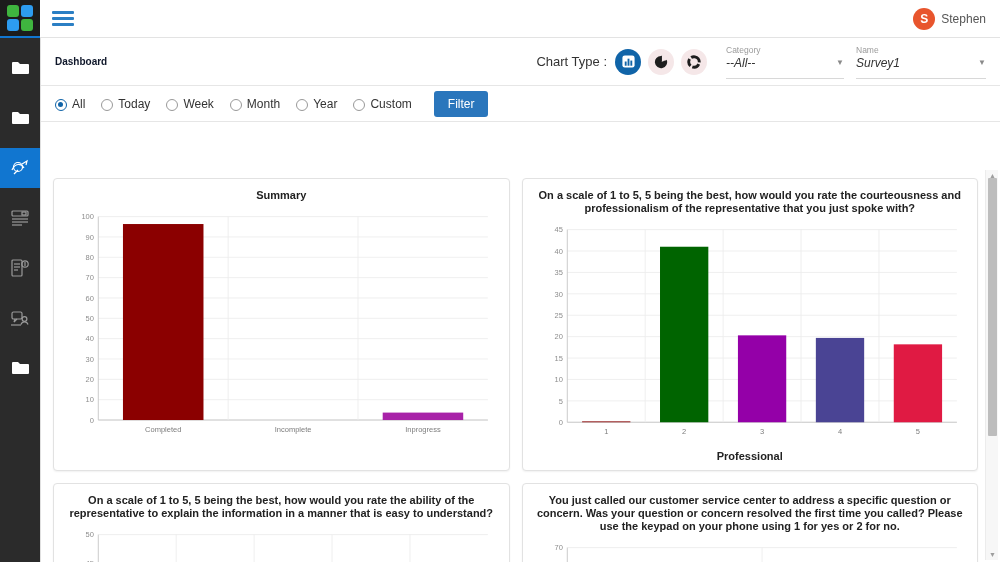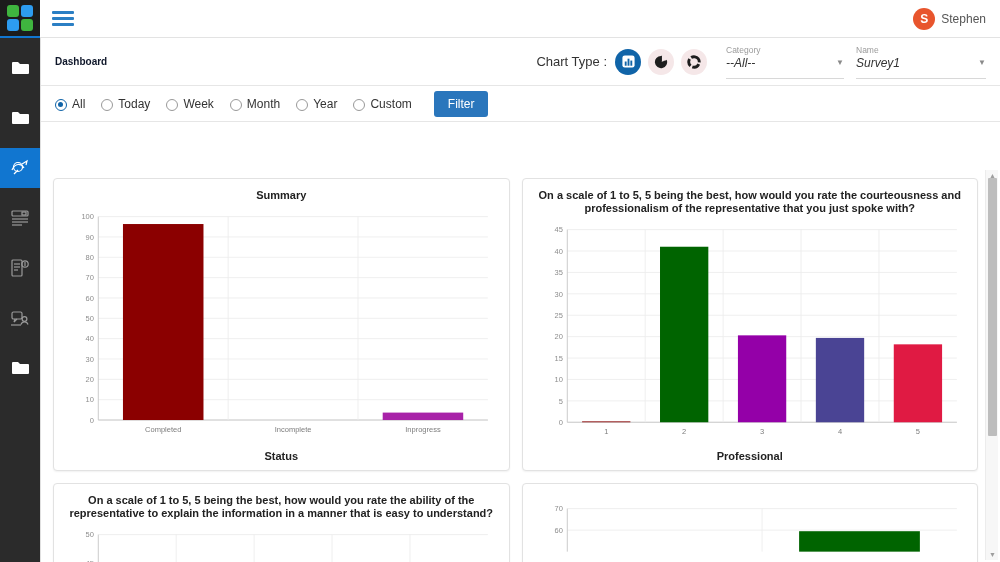--- a/index.html
+++ b/index.html
@@ -388,21 +388,20 @@
                   <rect x="52.92666666666668" y="14.898500000000013" width="74.81333333333333" height="182.1015" fill="#8b0000"></rect>
                   <text x="90.33333333333334" y="208" text-anchor="middle" class="cat-txt">Completed</text>
                   <line x1="150.66666666666669" y1="8" x2="150.66666666666669" y2="197" class="gridline"></line>
                   <rect x="173.59333333333336" y="197" width="74.81333333333333" height="0" fill="#2e6b3a"></rect>
                   <text x="211.00000000000003" y="208" text-anchor="middle" class="cat-txt">Incomplete</text>
                   <line x1="271.33333333333337" y1="8" x2="271.33333333333337" y2="197" class="gridline"></line>
                   <rect x="294.26" y="190.1015" width="74.81333333333333" height="6.898500000000013" fill="#a822a8"></rect>
                   <text x="331.6666666666667" y="208" text-anchor="middle" class="cat-txt">Inprogress</text>
                 </svg>
             </div>
-            <div class="axis-label">Status</div>
           </div>
 
           <div class="card tall">
             <div class="card-title left">On a scale of 1 to 5, 5 being the best, how would you rate the courteousness and professionalism of the representative that you just spoke with?</div>
             <div class="plot">
               <svg class="chart" id="svg-1" viewBox="0 0 400 205" preserveAspectRatio="none">
                   <line x1="30" y1="187" x2="392" y2="187" class="gridline"></line>
                   <text x="26" y="189.5" text-anchor="end" class="tick-txt">0</text>
                   <line x1="30" y1="167.11111111111111" x2="392" y2="167.11111111111111" class="gridline"></line>
                   <text x="26" y="169.61111111111111" text-anchor="end" class="tick-txt">5</text>
@@ -459,20 +458,21 @@
                   <rect x="188.55599999999998" y="62" width="44.888000000000005" height="0" fill="#9400a8"></rect>
                   <line x1="247.20000000000002" y1="8" x2="247.20000000000002" y2="62" class="gridline"></line>
                   <rect x="260.956" y="62" width="44.888000000000005" height="0" fill="#4a4494"></rect>
                   <line x1="319.6" y1="8" x2="319.6" y2="62" class="gridline"></line>
                   <rect x="333.356" y="62" width="44.888000000000005" height="0" fill="#e01a43"></rect>
                 </svg>
             </div>
           </div>
 
           <div class="card" style="height:150px;overflow:hidden;">
+            <div class="card-title left">You just called our customer service center to address a specific question or concern. Was your question or concern resolved the first time you called? Please use the keypad on your phone using 1 for yes or 2 for no.</div>
             <div class="plot" style="height:48px;">
               <svg class="chart" id="svg-3" viewBox="0 0 400 48" preserveAspectRatio="none">
                   <line x1="30" y1="28" x2="392" y2="28" class="gridline"></line>
                   <text x="26" y="30.5" text-anchor="end" class="tick-txt">60</text>
                   <line x1="30" y1="8" x2="392" y2="8" class="gridline"></line>
                   <text x="26" y="10.5" text-anchor="end" class="tick-txt">70</text>
                   <line x1="30" y1="8" x2="30" y2="48" class="axisline"></line>
                   <rect x="64.39" y="48" width="112.22" height="0" fill="#8b0000"></rect>
                   <line x1="211" y1="8" x2="211" y2="48" class="gridline"></line>
                   <rect x="245.39" y="29" width="112.22" height="19" fill="#006400"></rect>

